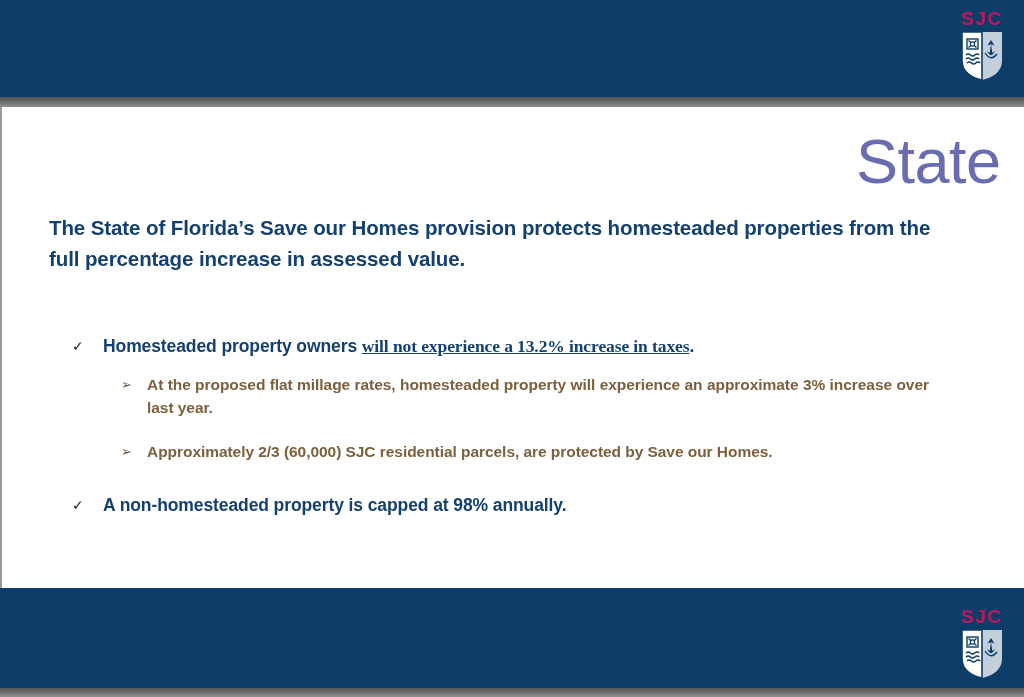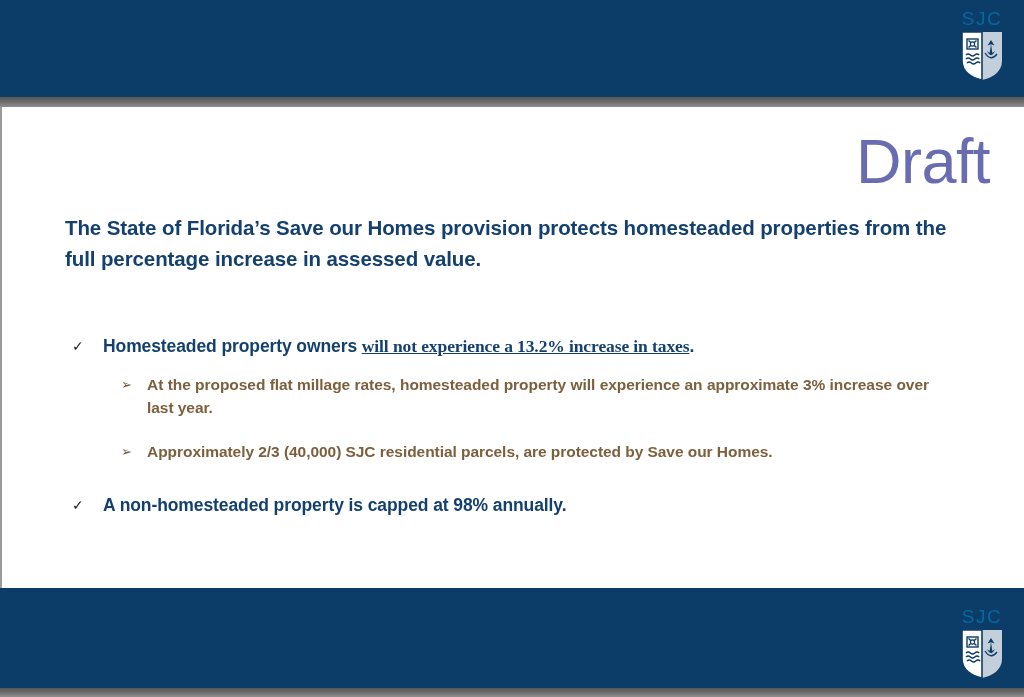--- a/index.html
+++ b/index.html
@@ -61,23 +61,23 @@
   }
   .logo.header { left: 952px; top: 8px; }
   .logo.footer { left: 952px; top: 606px; }
 
   .logo .wordmark {
     position: absolute;
     top: 0;
     left: 0;
     width: 60px;
     text-align: center;
-    color: #0369a1;
+    color: #be185d;
     font-family: "Liberation Sans", sans-serif;
-    font-weight: normal;
+    font-weight: bold;
     font-size: 19px;
     letter-spacing: 1.5px;
     line-height: 21px;
   }
   .logo .shield-wrap {
     position: absolute;
     top: 23px;
     left: 9px;
     width: 42px;
     height: 50px;
@@ -112,21 +112,20 @@
   #intro-paragraph {
     position: absolute;
     left: 49px;
     top: 212px;
     width: 905px;
     font-size: 20.5px;
     font-weight: bold;
     color: #14406f;
     line-height: 31px;
     letter-spacing: -0.1px;
-    margin-left: 16px;
   }
 
   
   #bullet-list {
     position: absolute;
     left: 49px;
     top: 333px;
     width: 930px;
   }
 
@@ -204,39 +203,39 @@
         <path d="M30 12.5 l-1.2 9 l1.2 3 l1.2 -3 z" fill="#0c3c68"></path>
         <path d="M26 20 q4 8 8 0 q-4 4 -8 0 z" fill="#0c3c68"></path>
         <path d="M24 22 q6 9 12 1" fill="none" stroke="#0c3c68" stroke-width="1.3"></path>
       </svg>
     </div>
   </div>
 
   <div class="edge-left"></div>
 
 
-  <div id="draft-watermark">Draft</div>
+  <div id="draft-watermark">State</div>
 
   <div id="intro-paragraph">The State of Florida’s Save our Homes provision protects homesteaded properties from the full percentage increase in assessed value.</div>
 
   <div id="bullet-list">
 
     <div class="bullet-l1">
       <span class="marker">✓</span>
       <span>Homesteaded property owners </span><span class="underlined">will not experience a 13.2% increase in taxes</span><span>.</span>
     </div>
 
     <div class="sub-list">
       <div class="bullet-l2">
         <span class="marker">➢</span>
         <span>At the proposed flat millage rates, homesteaded property will experience an approximate 3% increase over last year.</span>
       </div>
       <div class="bullet-l2">
         <span class="marker">➢</span>
-        <span>Approximately 2/3 (40,000) SJC residential parcels, are protected by Save our Homes.</span>
+        <span>Approximately 2/3 (60,000) SJC residential parcels, are protected by Save our Homes.</span>
       </div>
     </div>
 
     <div class="spacer-last"></div>
 
     <div class="bullet-l1">
       <span class="marker">✓</span>
       <span>A non-homesteaded property is capped at 98% annually.</span>
     </div>
 

